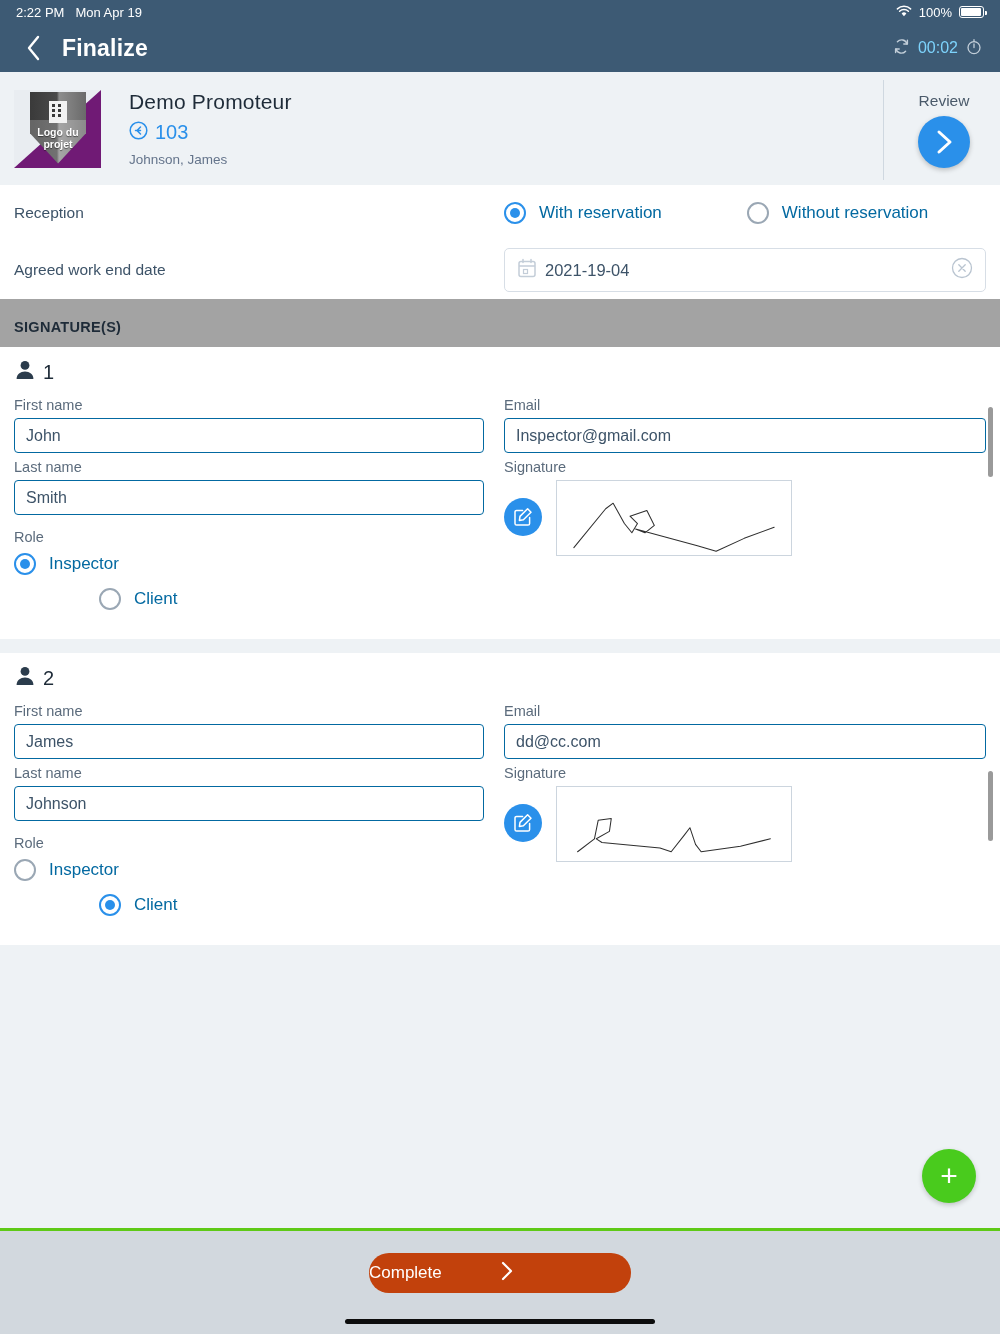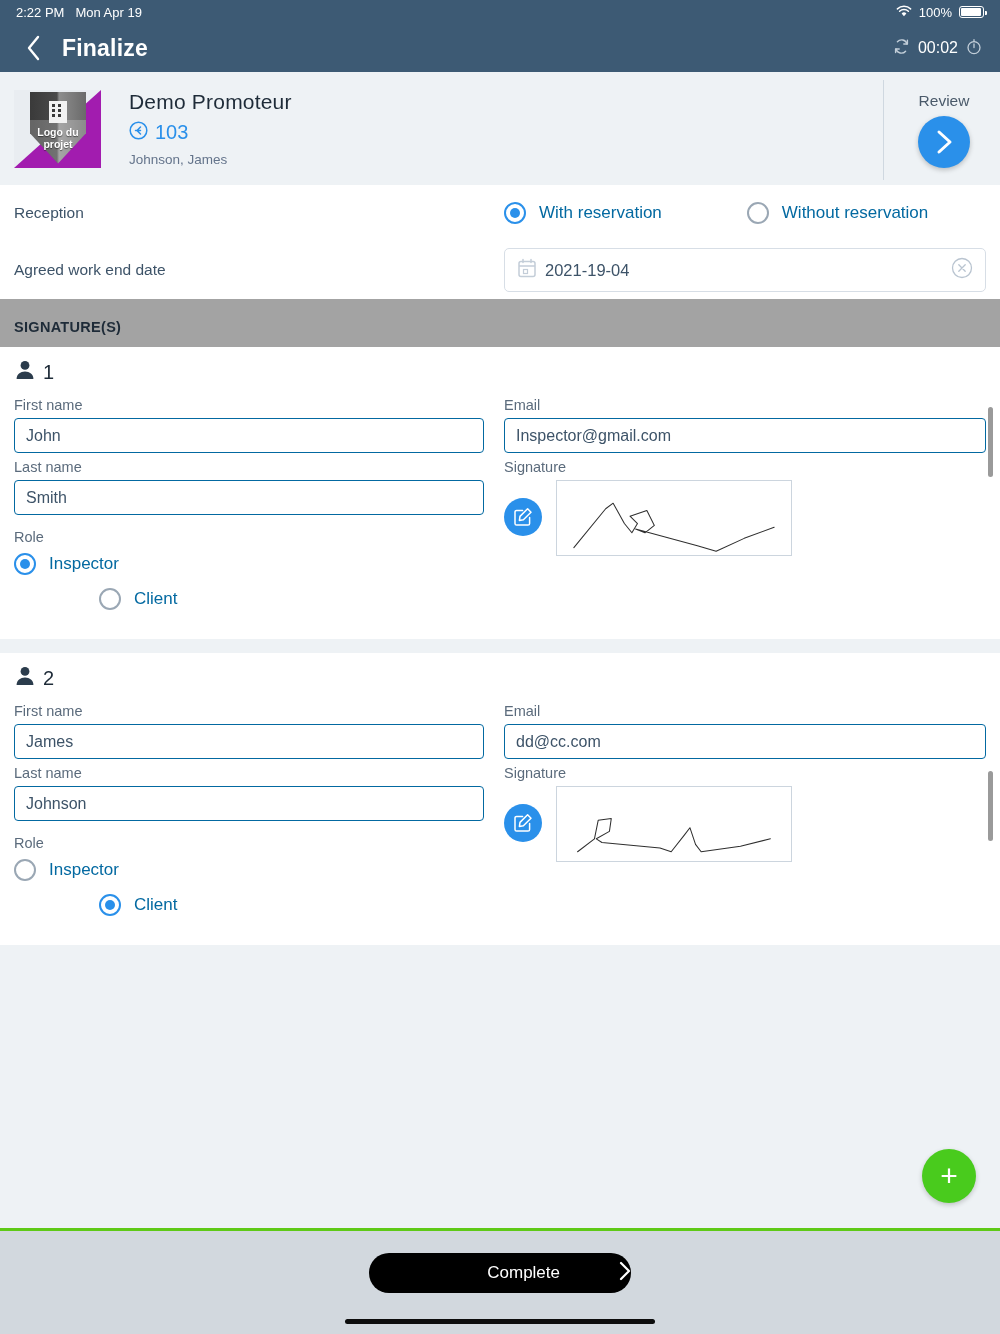--- a/index.html
+++ b/index.html
@@ -30,29 +30,29 @@
   }
   .batt > i { position: absolute; left: 1px; top: 1px; bottom: 1px; width: 20px; background: #ffffff; border-radius: 1px; display: block; }
 
   
   .navbar {
     height: 48px; background: #3d5a74; color: #ffffff;
     display: flex; align-items: center; padding: 0 18px; flex: 0 0 48px;
   }
   .back-btn { width: 30px; height: 30px; display: flex; align-items: center; justify-content: center; cursor: pointer; }
   .nav-title { font-size: 23px; font-weight: 600; margin-left: 14px; letter-spacing: .2px; }
-  .nav-right { margin-left: auto; display: flex; align-items: center; gap: 8px; color: #ffffff; font-size: 16px; }
+  .nav-right { margin-left: auto; display: flex; align-items: center; gap: 8px; color: #7dd3fc; font-size: 16px; }
 
   
   .proj-header {
     background: #eef2f5; height: 113px; display: flex; align-items: center;
     padding: 0 14px; flex: 0 0 113px; position: relative;
   }
   .logo-box {
-    width: 87px; height: 78px; background: #a21caf; position: relative; flex: 0 0 87px;
+    width: 87px; height: 78px; background: #701a75; position: relative; flex: 0 0 87px;
     overflow: hidden;
   }
   .logo-box .corner-tl { position: absolute; left:0; top:0; width:0; height:0; border-top: 78px solid #e9edf1; border-right: 87px solid transparent; }
   .shield {
     position: absolute; left: 16px; top: 2px; width: 56px; height: 72px;
     background: linear-gradient(90deg, #3a3a3a 0%, #4a4a4a 48%, #8d8d8d 52%, #6a6a6a 100%);
     clip-path: polygon(0% 0%, 100% 0%, 100% 58%, 50% 100%, 0% 58%);
   }
   .shield .midband { position: absolute; left:0; right:0; top: 40%; bottom:0; background: rgba(255,255,255,0.22); }
   .shield .bldg {
@@ -163,22 +163,22 @@
 
   .green-rule { height: 3px; background: #5ec916; flex: 0 0 3px; }
 
   
   .bottombar {
     height: 103px; background: #d2d8de; flex: 0 0 103px;
     display: flex; align-items: flex-start; justify-content: center; padding-top: 22px;
     position: relative;
   }
   .complete-btn {
-    width: 262px; height: 40px; border-radius: 21px; background: #000000;
-    display: flex; align-items: center; justify-content: flex-end; gap: 58px;
+    width: 262px; height: 40px; border-radius: 21px; background: #c2410c;
+    display: flex; align-items: center; justify-content: flex-start; gap: 58px;
     color: #fff; font-size: 17px; cursor: pointer; border: none;
     font-family: "Liberation Sans", sans-serif;
   }
   .home-ind {
     position: absolute; left: 50%; transform: translateX(-50%); bottom: 10px;
     width: 310px; height: 5px; border-radius: 3px; background: #0d0d0d;
   }
 </style>
 </head>
 <body>

